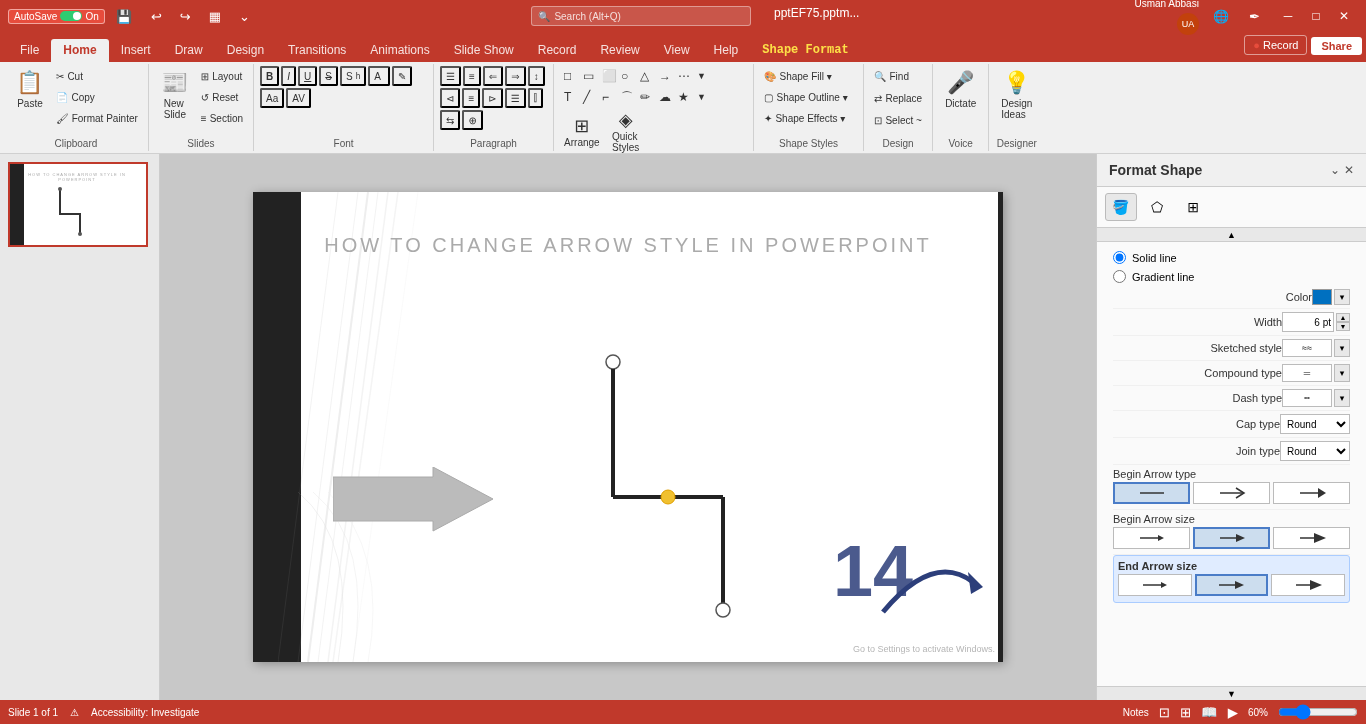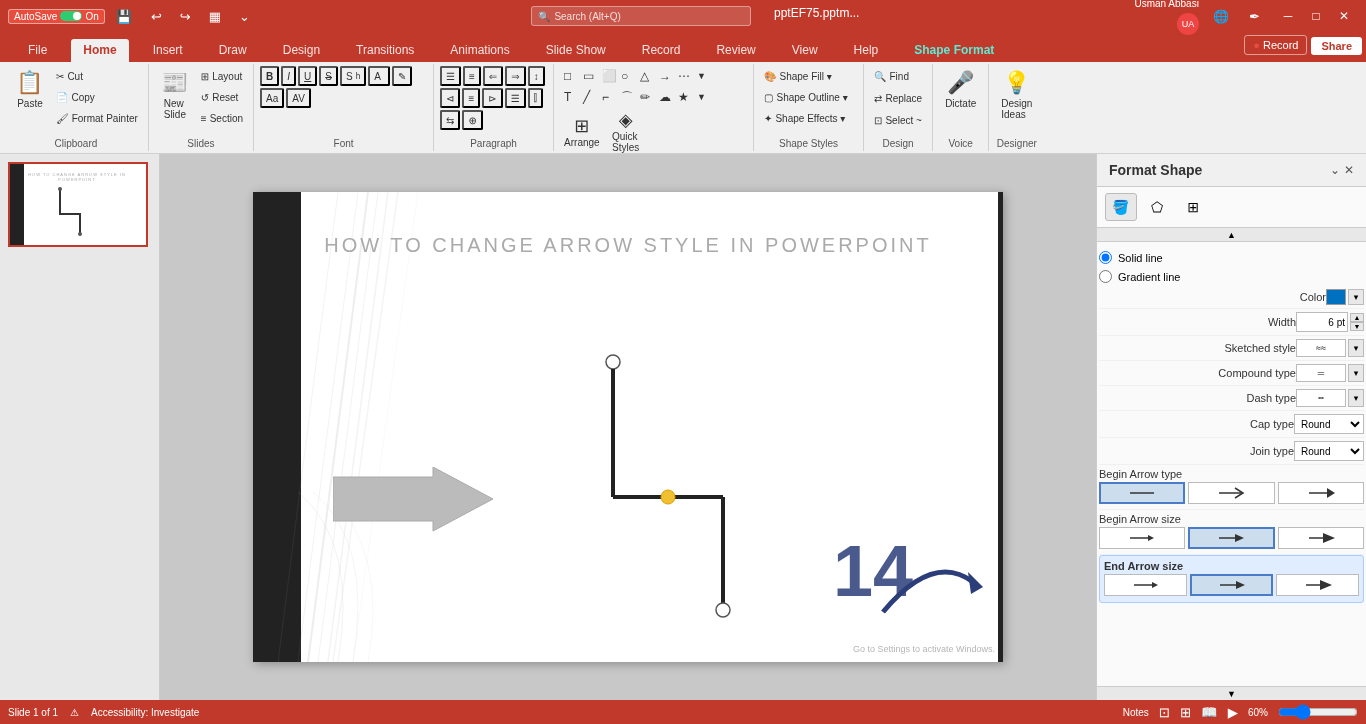--- a/index.html
+++ b/index.html
@@ -19,30 +19,29 @@
     #titlebar .center { flex: 1; display: flex; justify-content: center; }
     #titlebar .right { display: flex; align-items: center; gap: 8px; }
     .autosave-toggle { background: #e74c3c; border: 1px solid rgba(255,255,255,0.5); border-radius: 3px; color: white; font-size: 10px; padding: 1px 5px; display: flex; align-items: center; gap: 3px; }
     .autosave-toggle .toggle-pill { width: 22px; height: 10px; background: #2ecc71; border-radius: 5px; position: relative; }
     .autosave-toggle .toggle-pill::after { content:''; position:absolute; right:1px; top:1px; width:8px; height:8px; background:white; border-radius:50%; }
     .title-search { width: 220px; height: 20px; background: rgba(255,255,255,0.15); border: 1px solid rgba(255,255,255,0.4); border-radius: 3px; color: white; font-size: 10px; padding: 0 6px; display: flex; align-items: center; gap: 4px; }
     .title-btn { background: none; border: none; color: white; font-size: 13px; cursor: pointer; padding: 2px 6px; }
     .win-controls { display: flex; }
     .win-btn { width: 28px; height: 28px; display: flex; align-items: center; justify-content: center; cursor: pointer; font-size: 12px; color: white; }
     .user-info { display: flex; align-items: flex-end; gap: 4px; font-size: 10px; flex-direction: column; }
-    .avatar { width: 22px; height: 22px; border-radius: 50%; background: #ef4444; display: flex; align-items: center; justify-content: center; font-size: 9px; color: white; overflow: hidden; }
+    .avatar { width: 22px; height: 22px; border-radius: 50%; background: #c2410c; display: flex; align-items: center; justify-content: center; font-size: 9px; color: white; overflow: hidden; }
 
     
     #ribbon-tabs {
       height: 30px;
       background: #c0392b;
       display: flex;
       align-items: flex-end;
-      padding-left: 16px;
-      gap: 12px;
+      padding-left: 8px;
     }
     .ribbon-tab {
       padding: 4px 12px 5px;
       font-size: 12px;
       color: rgba(255,255,255,0.85);
       cursor: pointer;
       border-radius: 3px 3px 0 0;
       position: relative;
     }
     .ribbon-tab.active { background: #f0f0f0; color: #c0392b; font-weight: 600; }
@@ -288,21 +287,21 @@
       align-items: center;
       justify-content: center;
       cursor: pointer;
       border-radius: 3px;
       font-size: 14px;
     }
     .panel-tab-icon.active { background: #e8e8e8; border: 1px solid #bbb; }
     .panel-content {
       flex: 1;
       overflow-y: auto;
-      padding: 6px 2px;
+      padding: 6px 16px;
     }
     .radio-row {
       display: flex;
       align-items: center;
       gap: 6px;
       padding: 3px 0;
       font-size: 11px;
     }
     .prop-row {
       display: flex;
@@ -468,21 +467,21 @@
   <div class="ribbon-tab">Insert</div>
   <div class="ribbon-tab">Draw</div>
   <div class="ribbon-tab">Design</div>
   <div class="ribbon-tab">Transitions</div>
   <div class="ribbon-tab">Animations</div>
   <div class="ribbon-tab">Slide Show</div>
   <div class="ribbon-tab">Record</div>
   <div class="ribbon-tab">Review</div>
   <div class="ribbon-tab">View</div>
   <div class="ribbon-tab">Help</div>
-  <div class="ribbon-tab shape-format" style="color:#5eead4;font-weight:600;">Shape Format</div>
+  <div class="ribbon-tab shape-format" style="color:#fde047;font-weight:600;font-family:Liberation Mono, monospace;">Shape Format</div>
   <div style="flex:1"></div>
   <div style="display:flex;align-items:flex-end;gap:4px;padding-bottom:3px;margin-right:4px;">
     <div class="ribbon-tab-record">
       <span style="color:#e74c3c;">●</span>
       <span>Record</span>
     </div>
     <div class="ribbon-tab-share">Share</div>
   </div>
 </div>
 

